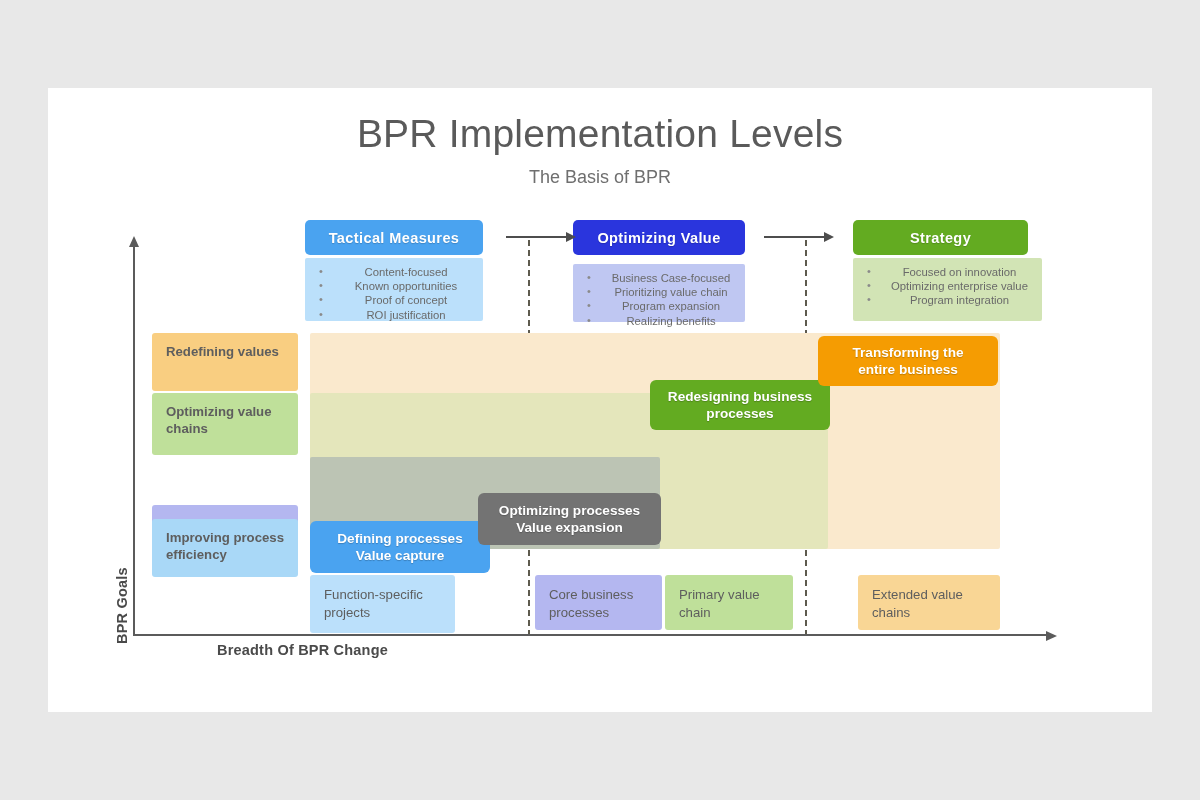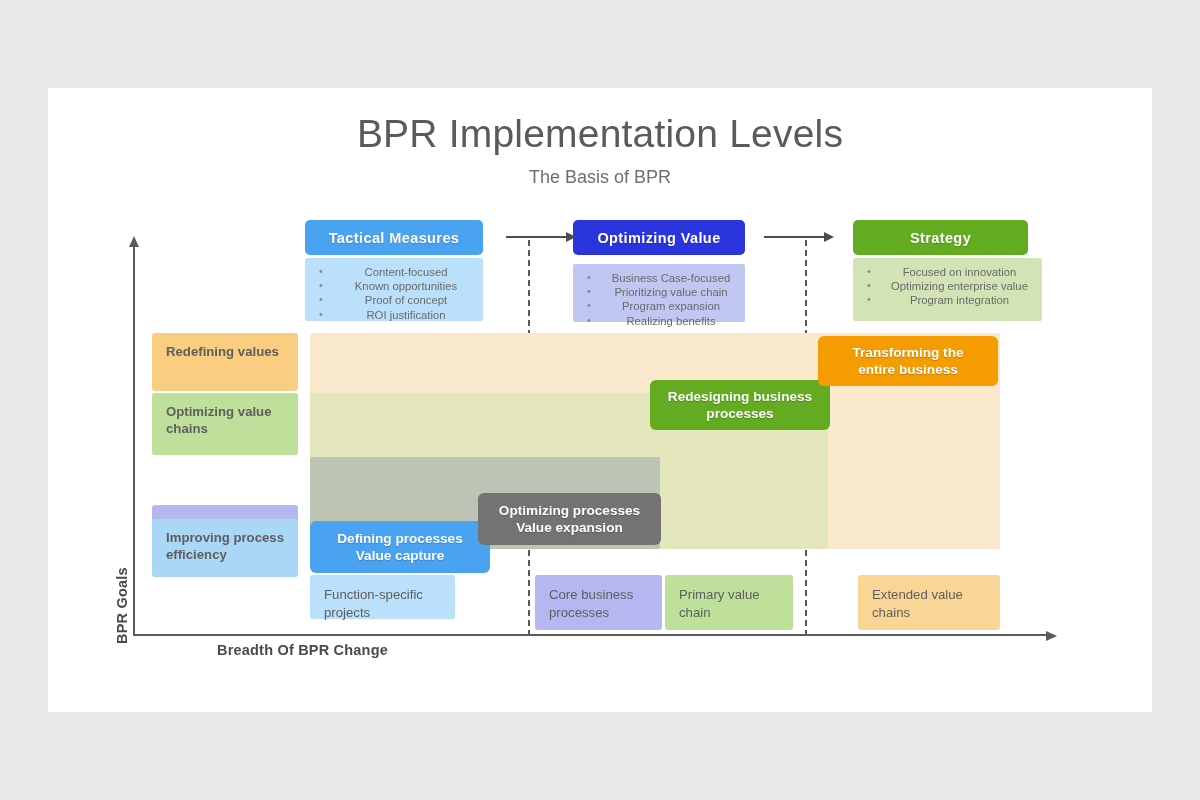--- a/index.html
+++ b/index.html
@@ -152,21 +152,21 @@
     </div>
   </div>
 
   <div class="abs callout" style="left:770px;top:248px;width:180px;height:50px;background:#f59c02;">
     <div>
       <div>Transforming  the</div>
       <div>entire business</div>
     </div>
   </div>
 
-  <div class="abs breadth" style="left:262px;top:487px;width:145px;height:44px;background:#bbe0fb;">Function-specific projects</div>
+  <div class="abs breadth" style="left:262px;top:487px;width:145px;height:58px;background:#bbe0fb;">Function-specific projects</div>
   <div class="abs breadth" style="left:487px;top:487px;width:127px;height:55px;background:#b4b7f0;">Core business processes</div>
   <div class="abs breadth" style="left:617px;top:487px;width:128px;height:55px;background:#bfe09a;">Primary value chain</div>
   <div class="abs breadth" style="left:810px;top:487px;width:142px;height:55px;background:#f9d695;">Extended  value chains</div>
 
   <div class="abs axis-line" style="left:85px;top:158px;width:2px;height:390px;"></div>
   <div class="abs" style="left:80.5px;top:148px;width:0;height:0;border-bottom:11px solid #5b5b5b;border-left:5.5px solid transparent;border-right:5.5px solid transparent;"></div>
 
   <div class="abs axis-line" style="left:85px;top:546px;width:915px;height:2px;"></div>
   <div class="abs" style="left:998px;top:542.5px;width:0;height:0;border-left:11px solid #5b5b5b;border-top:5.5px solid transparent;border-bottom:5.5px solid transparent;"></div>
 

